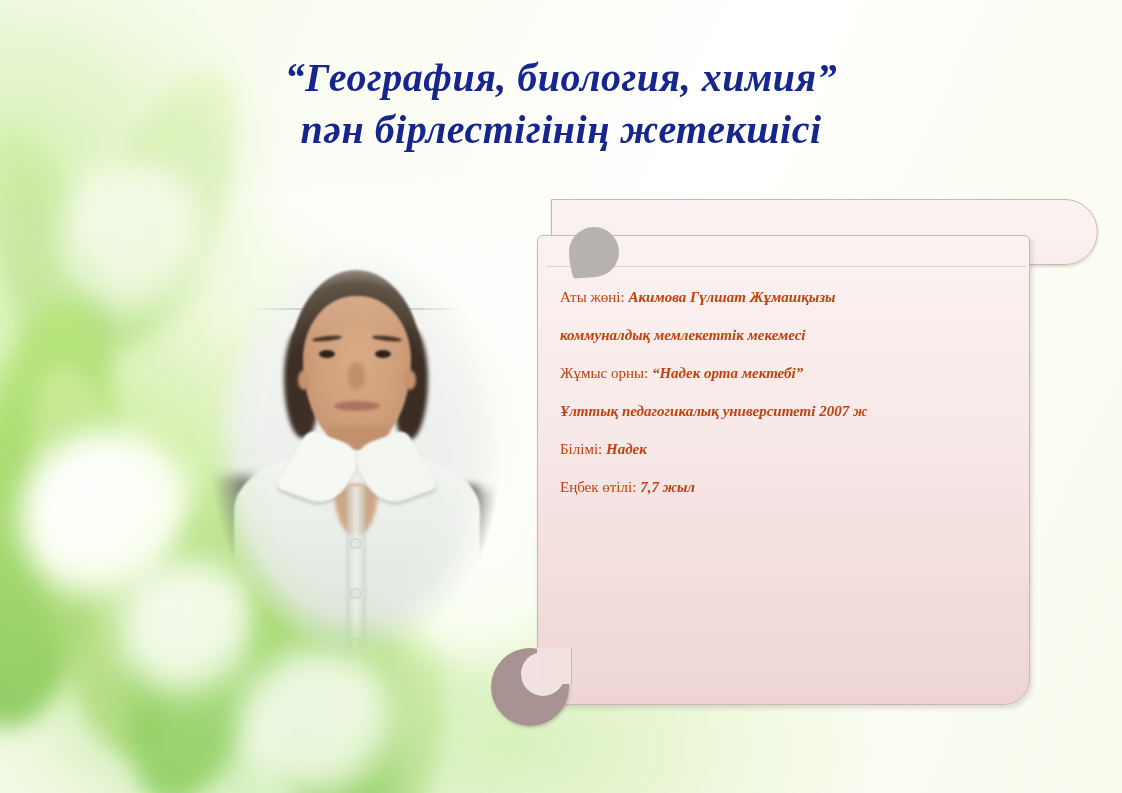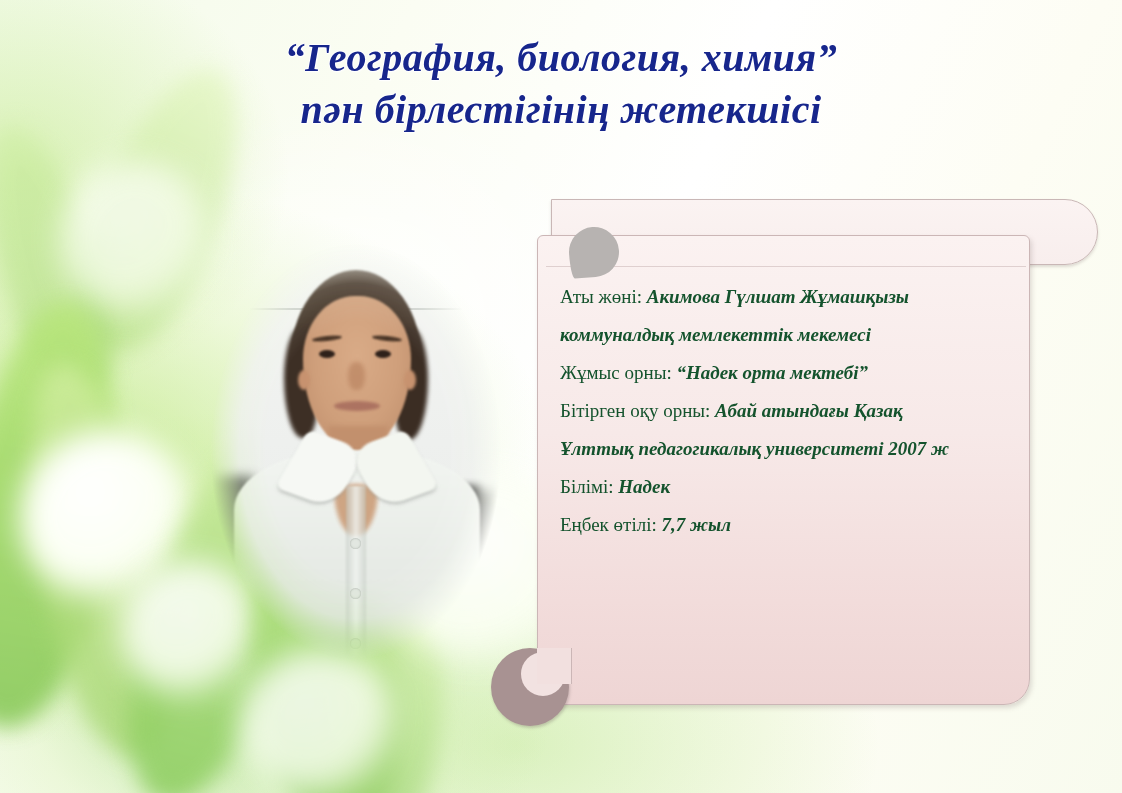--- a/index.html
+++ b/index.html
@@ -59,21 +59,21 @@
   .p1 { left: 20px;  top: 430px; width: 175px; height: 175px; }
   .p2 { left: 120px; top: 560px; width: 140px; height: 140px; opacity:.85;}
   .p3 { left: 240px; top: 650px; width: 160px; height: 150px; opacity:.8;}
   .p4 { left: 60px;  top: 160px; width: 150px; height: 160px; opacity:.7;}
   .p5 { left: 390px; top: 470px; width: 190px; height: 200px; opacity:.9;}
 
   
   .title {
     position: absolute;
     left: 0;
-    top: 32px;
+    top: 52px;
     width: 1122px;
     text-align: center;
     font-style: italic;
     font-weight: bold;
     font-size: 40px;
     line-height: 52px;
     color: #17268c;
     letter-spacing: .5px;
     text-shadow:
        1px 0 0 #ffffff, -1px 0 0 #ffffff,
@@ -251,23 +251,23 @@
   }
 
   .info-list {
     position: absolute;
     left: 560px;
     top: 278px;
     width: 470px;
     z-index: 8;
   }
   .info-line {
-    font-size: 19px;
+    font-size: 15px;
     line-height: 38px;
-    color: #14532d;
+    color: #c2410c;
     white-space: nowrap;
   }
   .info-line .lbl { font-weight: normal; font-style: normal; }
   .info-line .val { font-weight: bold; font-style: italic; }
   .info-line.cont { font-weight: bold; font-style: italic; }
 </style>
 </head>
 <body>
 
 <div class="slide">
@@ -327,19 +327,18 @@
   <div class="body-curl">
     <div class="disc"></div>
     <div class="notch"></div>
     <div class="tab"></div>
   </div>
 
   <div class="info-list" id="info-list">
       <div class="info-line"><span class="lbl">Аты жөні:</span> <span class="val">Акимова Гүлшат Жұмашқызы</span></div>
       <div class="info-line cont">коммуналдық  мемлекеттік мекемесі</div>
       <div class="info-line"><span class="lbl">Жұмыс орны:</span> <span class="val">“Надек орта мектебі”</span></div>
-      <div class="info-line"><span class="lbl">Бітірген оқу орны:</span> <span class="val">Абай атындағы Қазақ</span></div>
       <div class="info-line cont">Ұлттық педагогикалық университеті 2007 ж</div>
       <div class="info-line"><span class="lbl">Білімі:</span> <span class="val">Надек</span></div>
       <div class="info-line"><span class="lbl">Еңбек өтілі:</span> <span class="val">7,7 жыл</span></div>
     </div>
 
 </div>
 
 </body></html>

